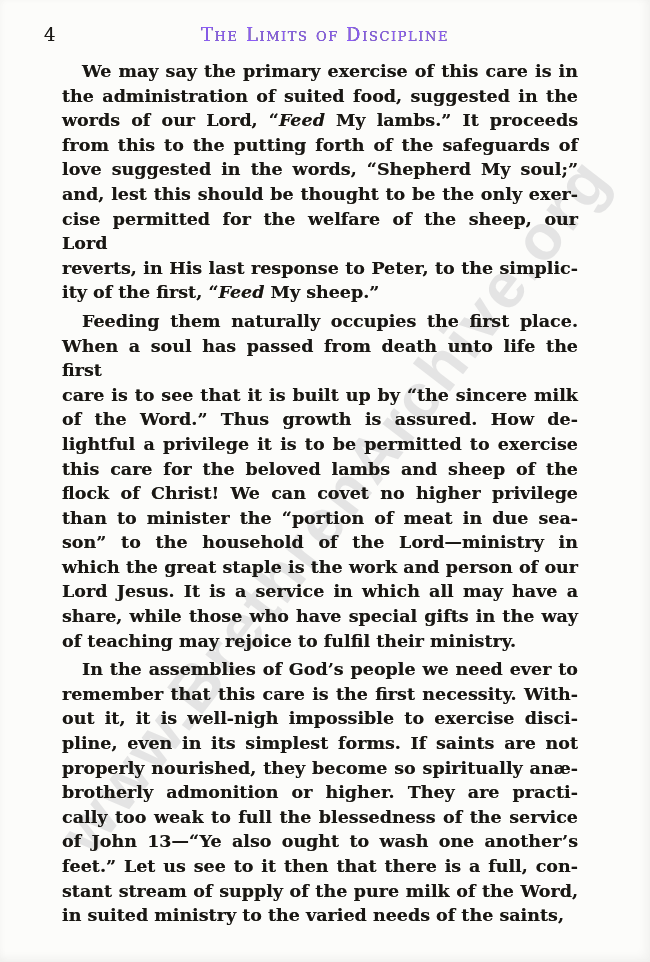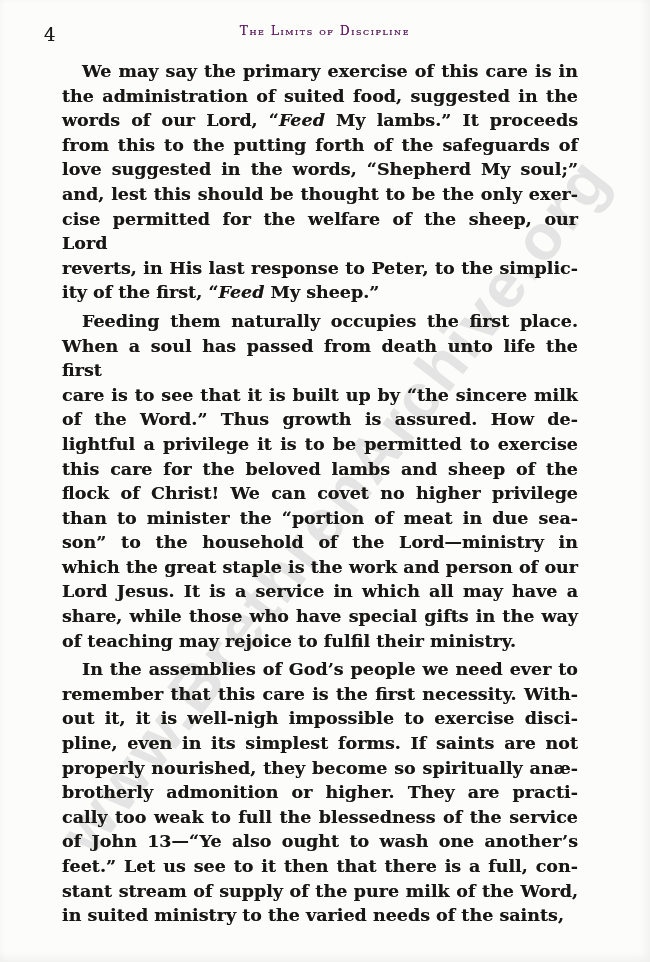--- a/index.html
+++ b/index.html
@@ -42,23 +42,23 @@
     left:44px;top:0;
     font-size:18px;
     color:#1b1916;
     text-shadow:0 0 0.5px rgba(20,18,14,0.7);
   }
   .running-title{
     position:absolute;
     left:0;right:0;top:0;
     text-align:center;
     font-variant:small-caps;
-    font-size:12px;
+    font-size:18px;
     letter-spacing:1.6px;
-    color:#701a75;
+    color:#8b5cf6;
     text-shadow:0 0 0.6px rgba(20,18,14,0.8);
   }
   .body-text{
     position:absolute;
     left:62px;top:59px;
     width:516px;
     z-index:1;
     font-size:17.5px;
     line-height:24.6px;
     color:#191713;

